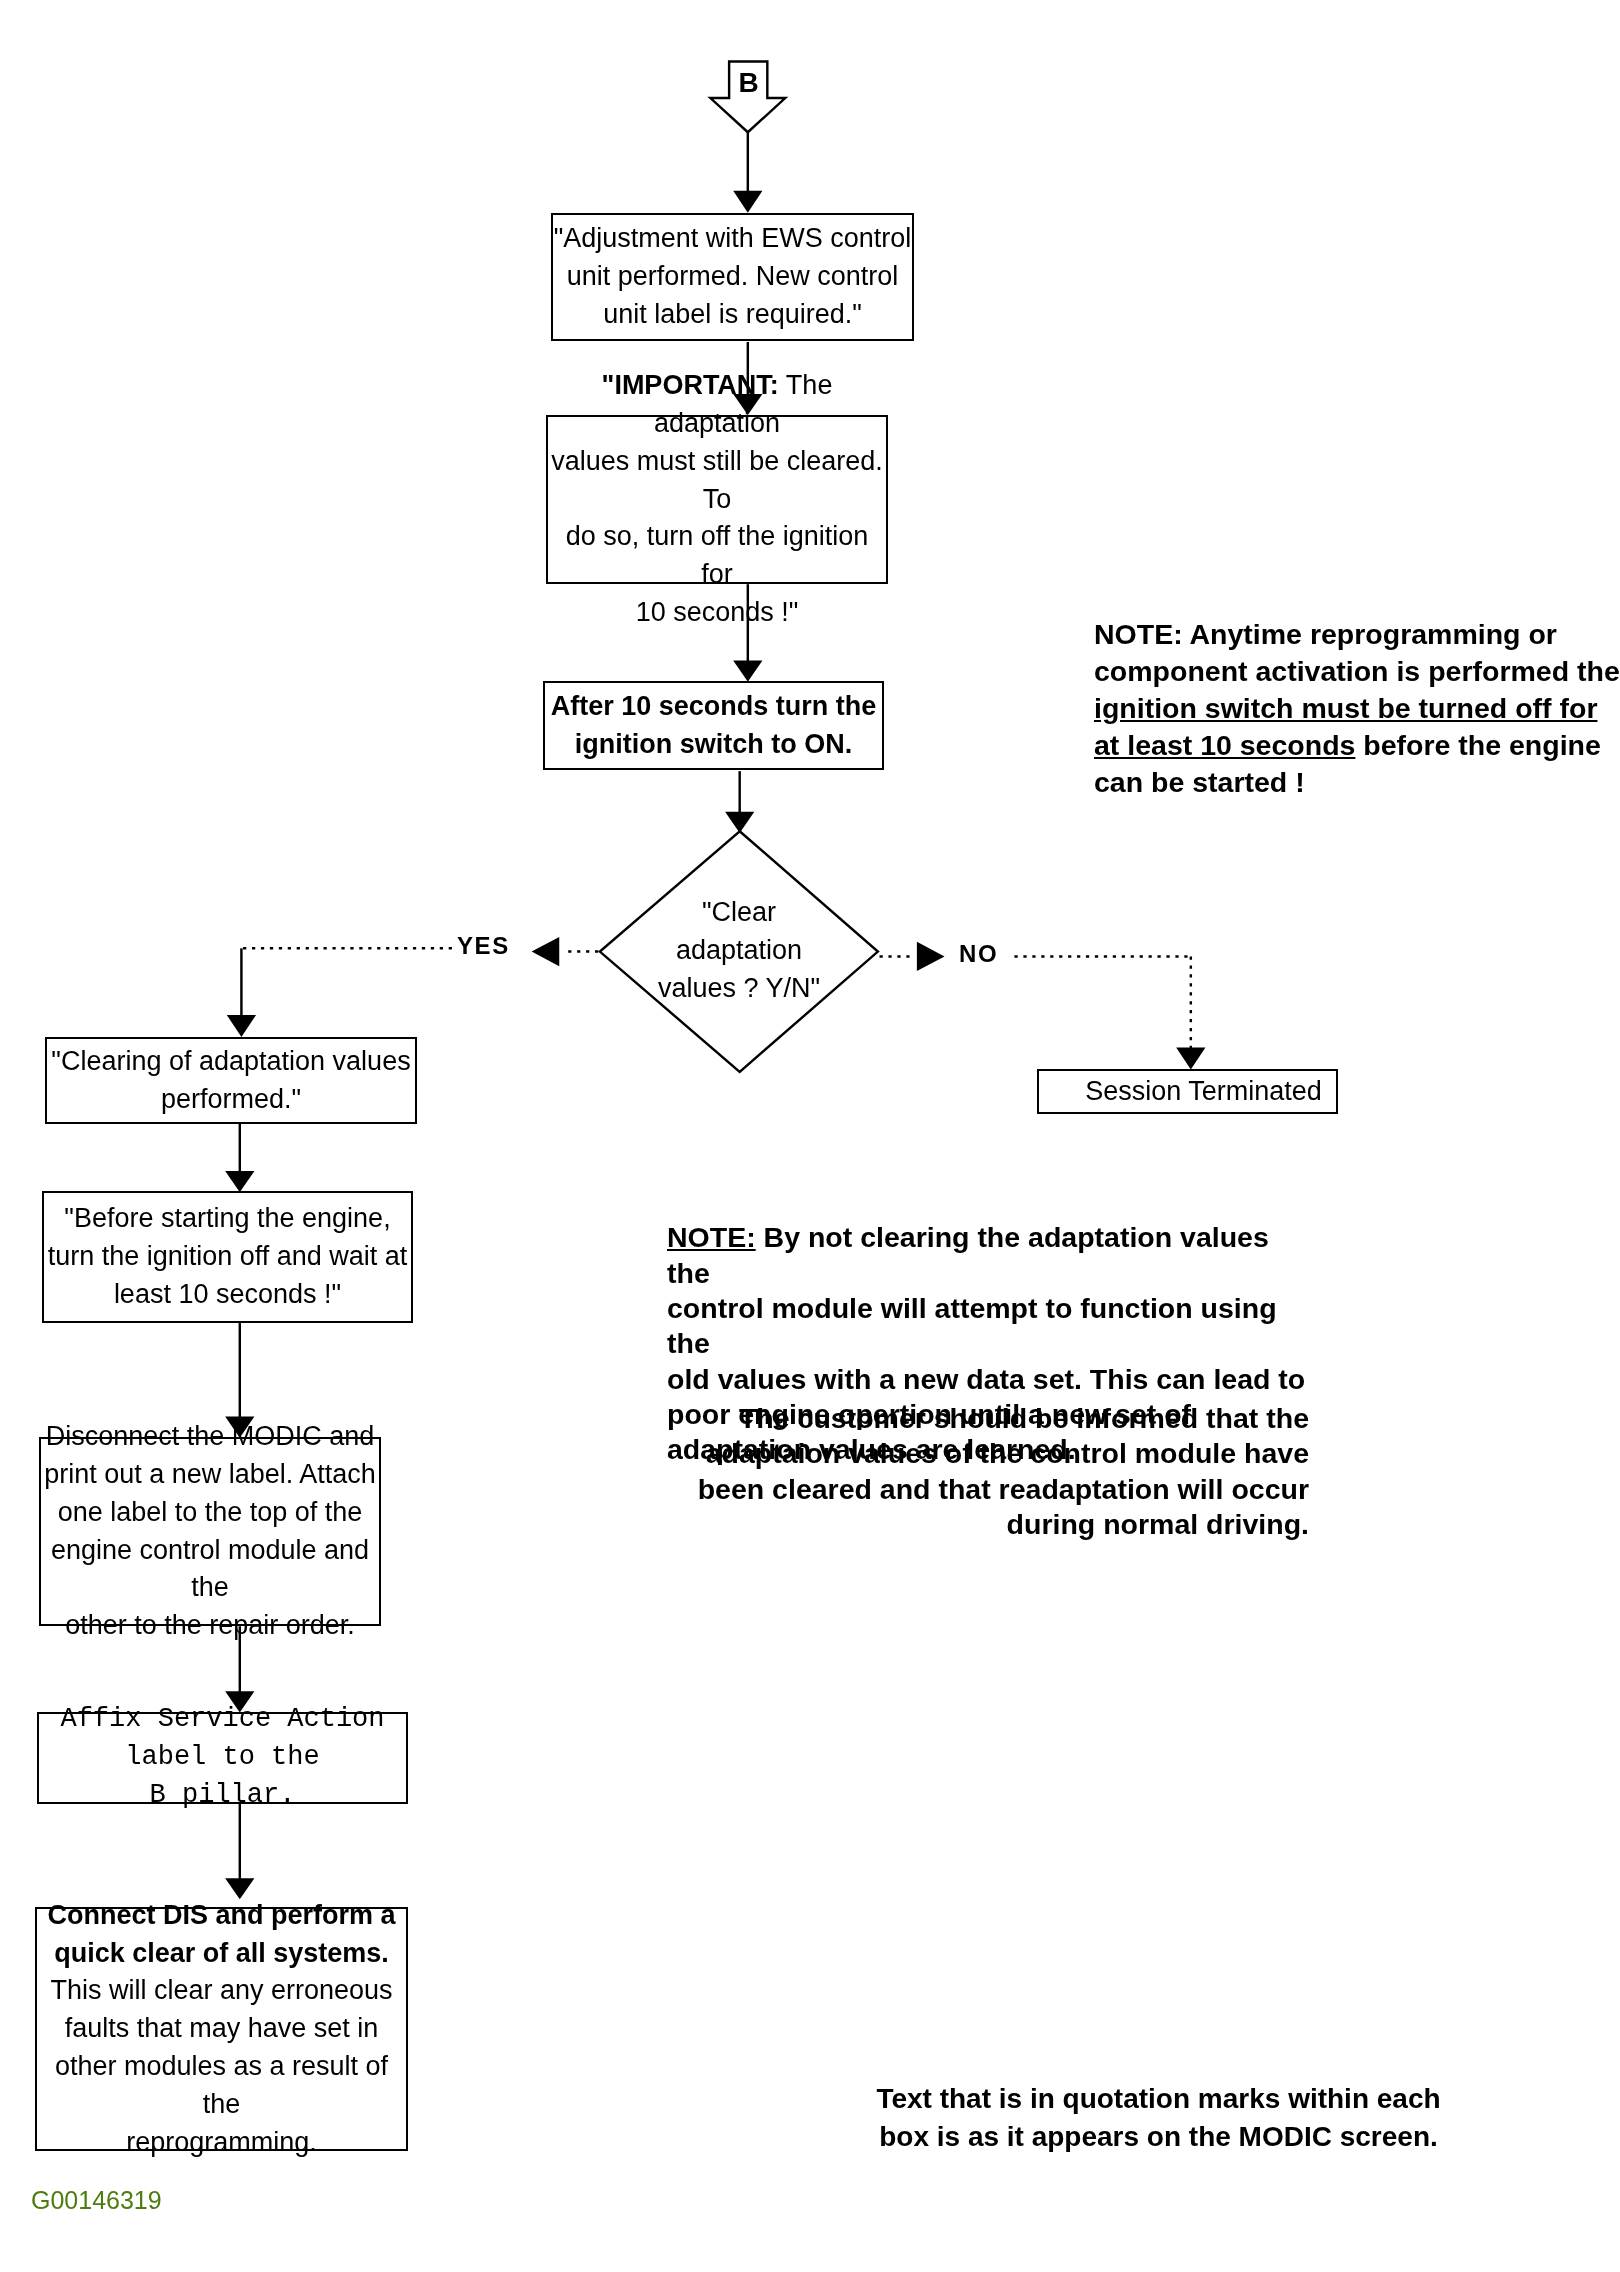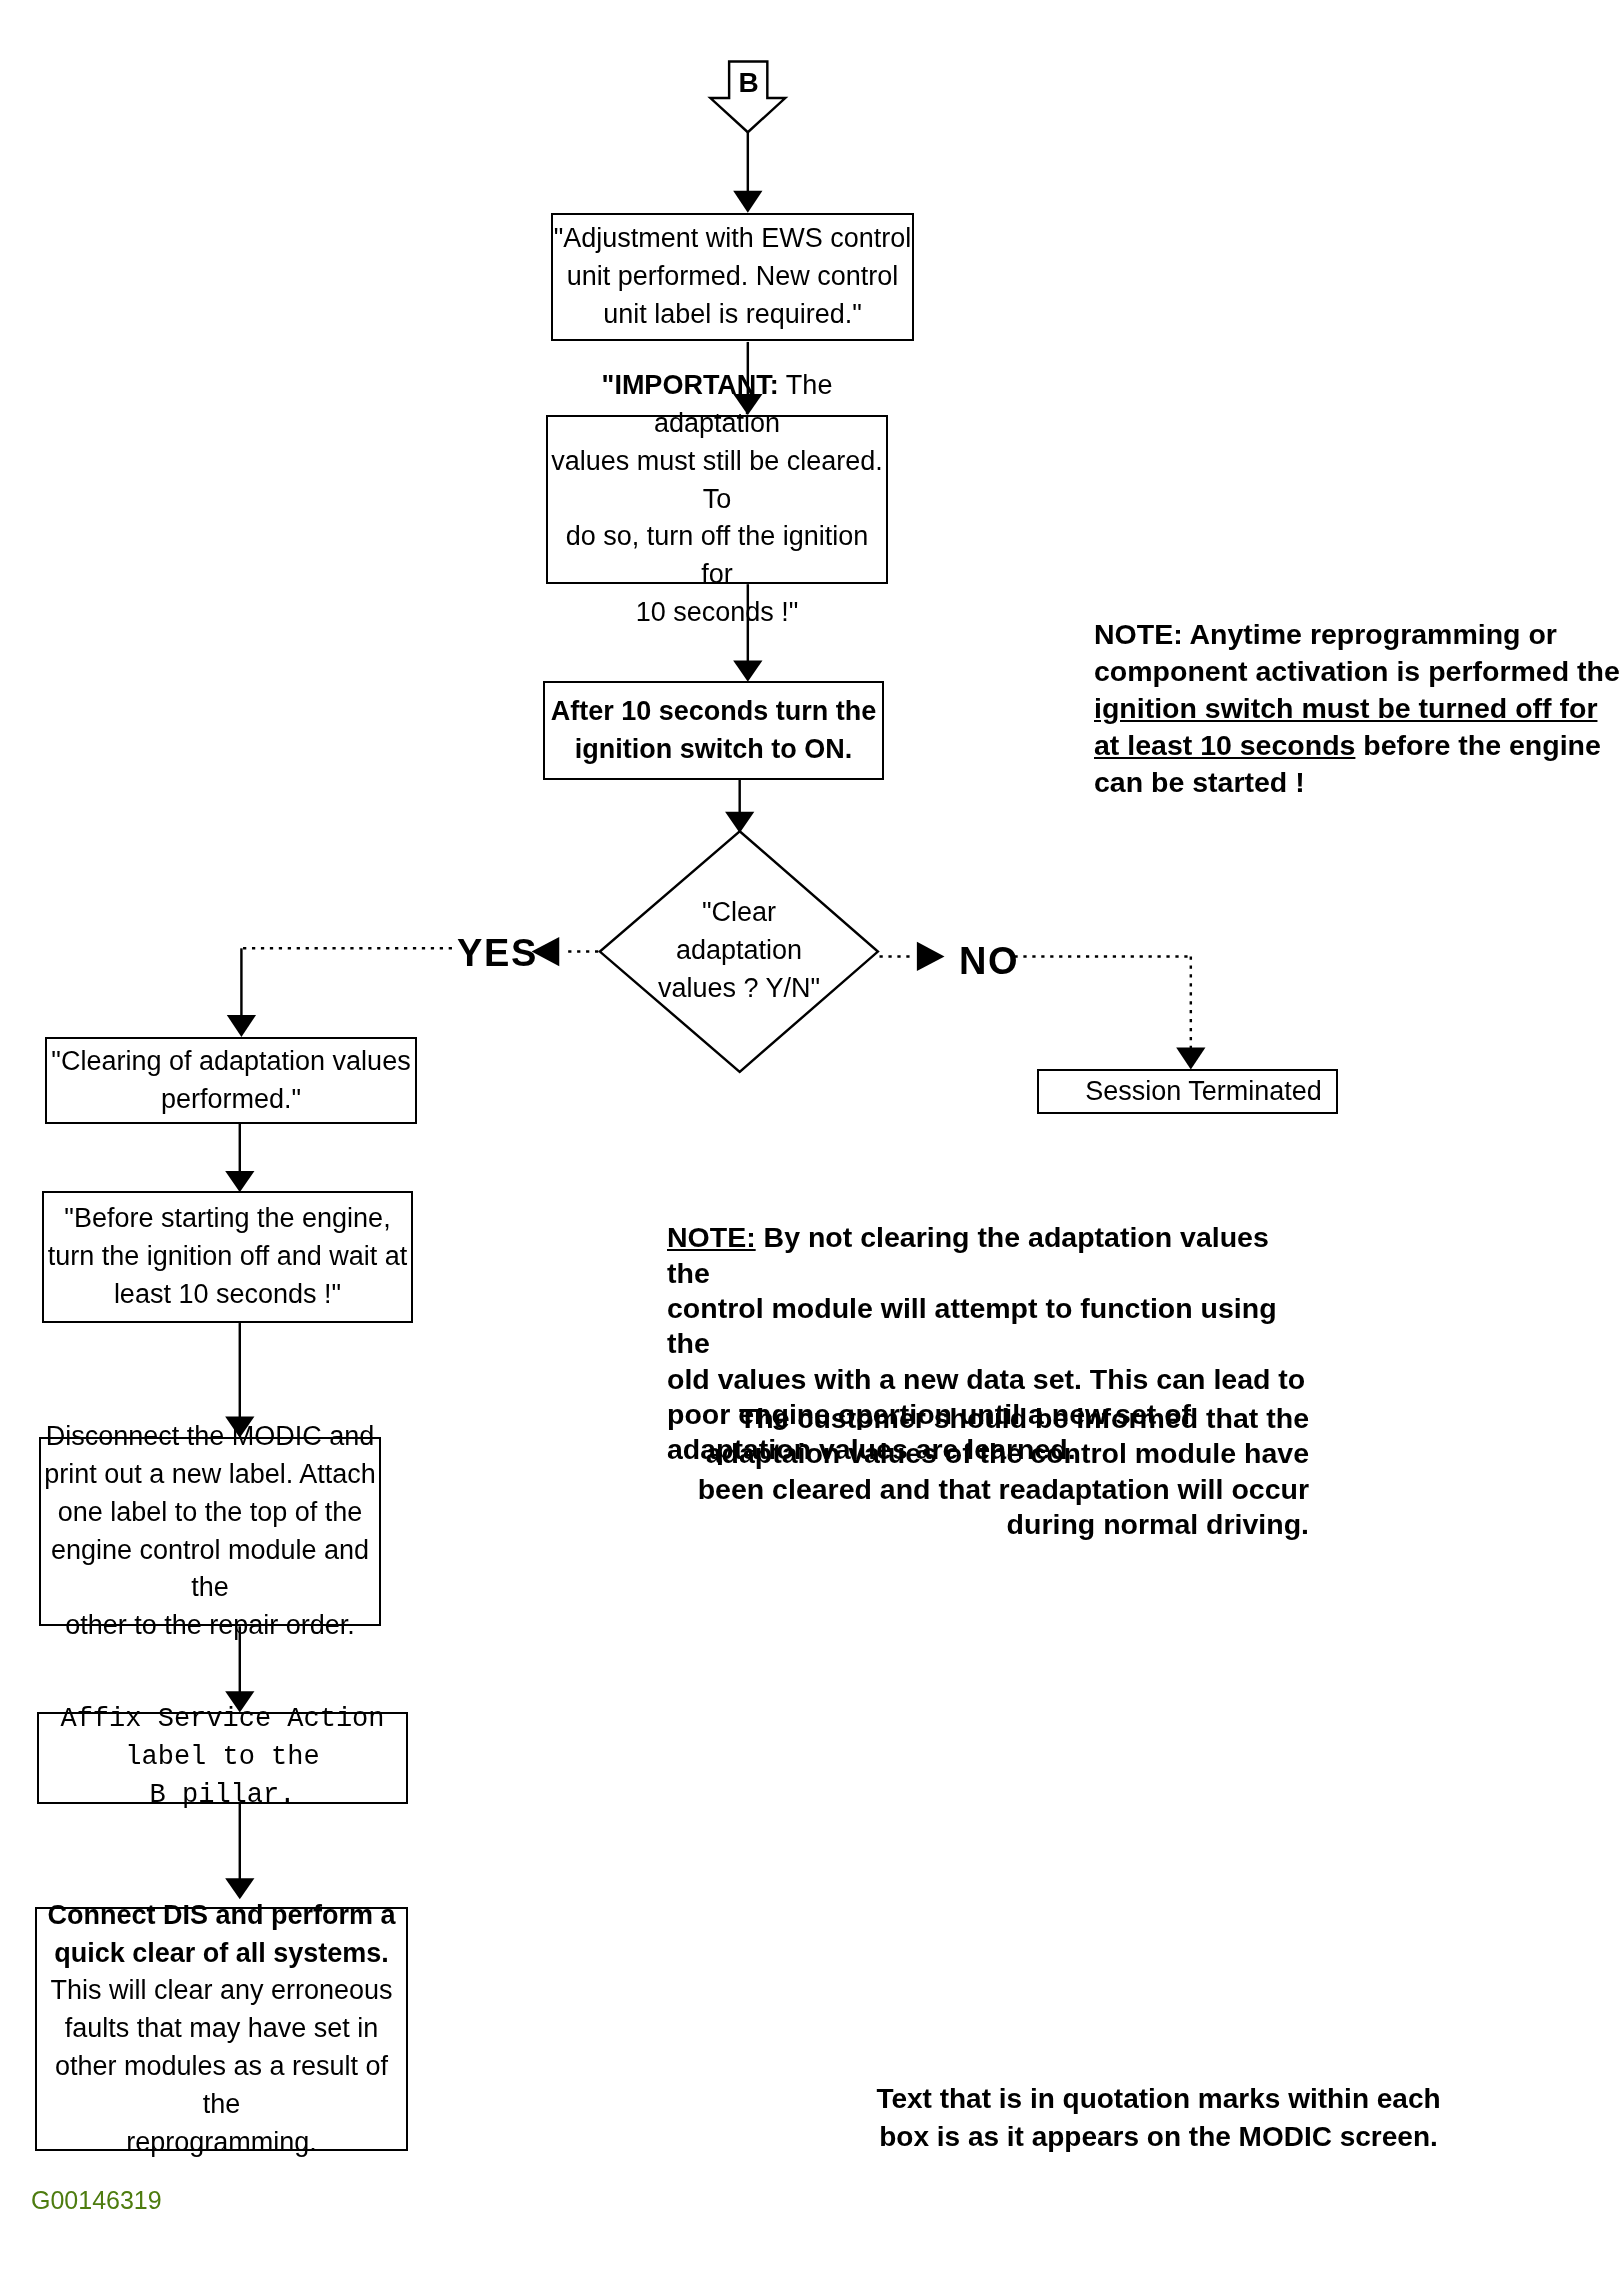--- a/index.html
+++ b/index.html
@@ -35,21 +35,21 @@
     position: absolute;
     font-weight: bold;
     font-size: 28.5px;
     line-height: 1.3;
     white-space: pre-line;
     color: #000;
   }
   .branch-label {
     position: absolute;
     font-weight: bold;
-    font-size: 38px;
+    font-size: 24px;
     letter-spacing: 1.6px;
     color: #000;
   }
   #connector-b-label {
     position: absolute;
     left: 729px; top: 67px; width: 39px;
     text-align: center;
     font-weight: bold;
     font-size: 28px;
     color: #000;
@@ -133,21 +133,21 @@
 unit label is required."</div>
   </div>
 
   <div class="box" style="left:546px; top:415px; width:342px; height:169px;">
     <div class="t"><span class="bold">"IMPORTANT:</span><span> The adaptation
 values must still be cleared.  To
 do so, turn off the ignition for
 10 seconds !"</span></div>
   </div>
 
-  <div class="box" style="left:543px; top:681px; width:341px; height:99px;">
+  <div class="box" style="left:543px; top:681px; width:341px; height:89px;">
     <div class="t bold">After 10 seconds turn the
 ignition switch to ON.</div>
   </div>
 
   <div id="decision-text">
     <div class="t">"Clear
 adaptation
 values ? Y/N"</div>
   </div>
 

